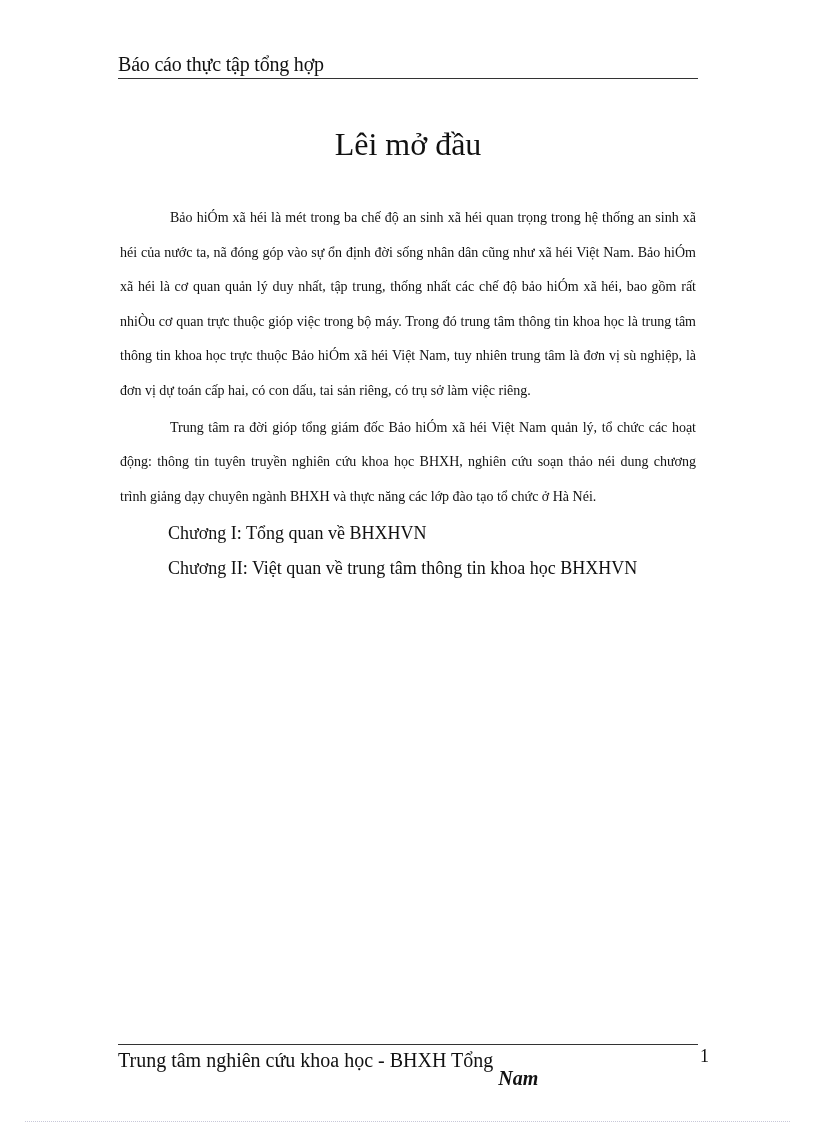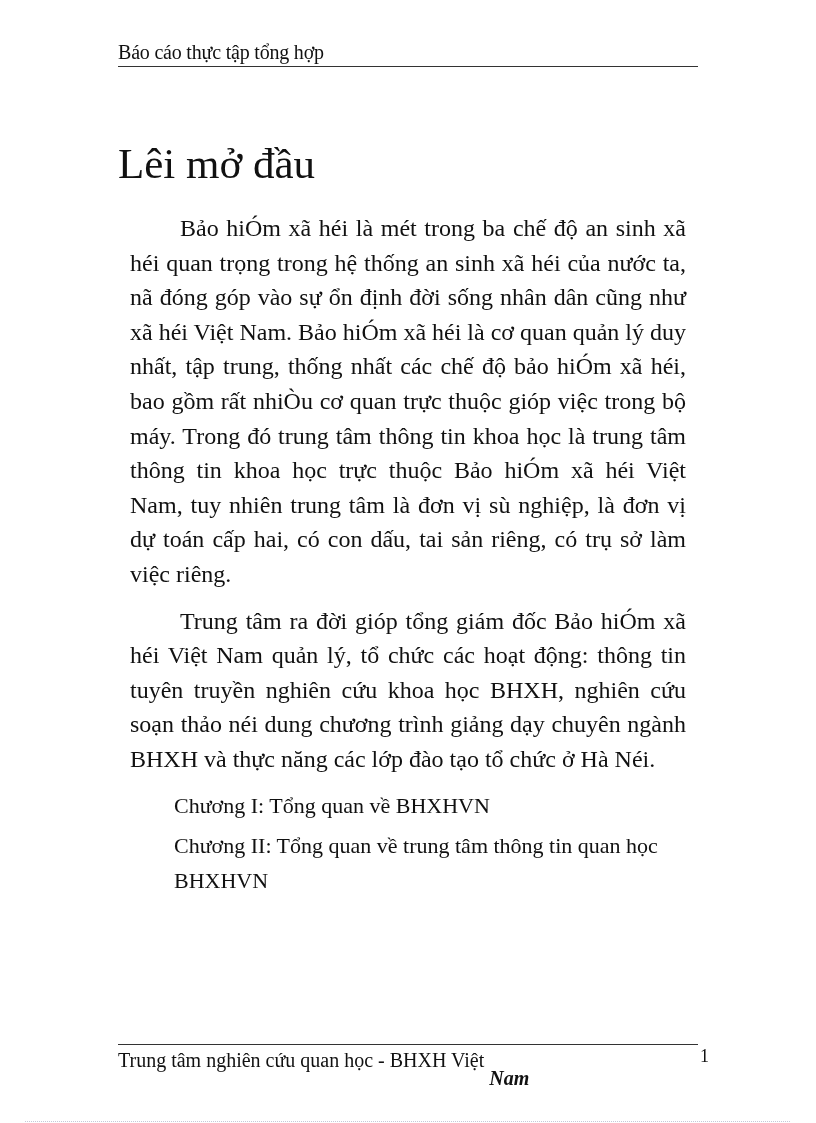--- a/index.html
+++ b/index.html
@@ -11,54 +11,55 @@
       width: 816px;
       height: 1123px;
       position: relative;
       overflow: hidden;
       font-family: "Liberation Serif", "DejaVu Serif", serif;
       color: #111111;
     }
     .page-header {
       position: absolute;
       left: 118px;
-      top: 40px;
+      top: 52px;
       width: 580px;
       height: 26px;
       border-bottom: 1.5px solid #333333;
     }
     .page-header .header-text {
       font-size: 20px;
       line-height: 24px;
       letter-spacing: -0.2px;
     }
     .doc-title {
       position: absolute;
       left: 118px;
-      top: 144px;
+      top: 124px;
       width: 580px;
-      font-size: 43px;
+      text-align: center;
+      font-size: 32px;
       line-height: 40px;
     }
     .body-text {
       position: absolute;
       left: 118px;
       top: 199px;
       width: 580px;
     }
     .para {
-      margin: 12px;
-      font-size: 24px;
+      margin: 2px;
+      font-size: 14px;
       line-height: 34.6px;
       text-align: justify;
       text-indent: 50px;
     }
     .chapter {
-      margin: 6px;
-      font-size: 22px;
+      margin: 0;
+      font-size: 18px;
       line-height: 34.6px;
       padding-left: 50px;
     }
     .page-footer {
       position: absolute;
       left: 118px;
       top: 1044px;
       width: 580px;
       border-top: 1.5px solid #333333;
     }
@@ -99,24 +100,24 @@
 <div class="page-header">
   <span class="header-text">Báo cáo thực tập tổng hợp</span>
 </div>
 
 <div class="doc-title">Lêi mở đầu</div>
 
 <div class="body-text">
   <p class="para">Bảo hiÓm xã héi là mét trong ba chế độ an sinh xã héi quan trọng trong hệ thống an sinh xã héi của nước ta, nã đóng góp vào sự ổn định đời sống nhân dân cũng như xã héi Việt Nam. Bảo hiÓm xã héi là cơ quan quản lý duy nhất, tập trung, thống nhất các chế độ bảo hiÓm xã héi, bao gồm rất nhiÒu cơ quan trực thuộc gióp việc trong bộ máy. Trong đó trung tâm thông tin khoa học là trung tâm thông tin khoa học trực thuộc Bảo hiÓm xã héi Việt Nam, tuy nhiên trung tâm là đơn vị sù nghiệp, là đơn vị dự toán cấp hai, có con dấu, tai sản riêng, có trụ sở làm việc riêng.</p>
   <p class="para">Trung tâm ra đời gióp tổng giám đốc Bảo hiÓm xã héi Việt Nam quản lý, tổ chức các hoạt động: thông tin tuyên truyền nghiên cứu khoa học BHXH, nghiên cứu soạn thảo néi dung chương trình giảng dạy chuyên ngành BHXH và thực năng các lớp đào tạo tổ chức ở Hà Néi.</p>
   <p class="chapter">Chương I: Tổng quan về BHXHVN</p>
-  <p class="chapter">Chương II: Tổng quan về trung tâm thông tin quan học BHXHVN</p>
+  <p class="chapter">Chương II: Việt quan về trung tâm thông tin khoa học BHXHVN</p>
 </div>
 
 <div class="page-footer">
   <div class="footer-text">
-    <span>Trung tâm nghiên cứu quan học - BHXH Việt</span>
+    <span>Trung tâm nghiên cứu khoa học - BHXH Tổng</span>
     <span class="nam">Nam</span>
   </div>
   <div class="page-number">1</div>
 </div>
 
 <div class="page-edge"></div>
 
 </body></html>

